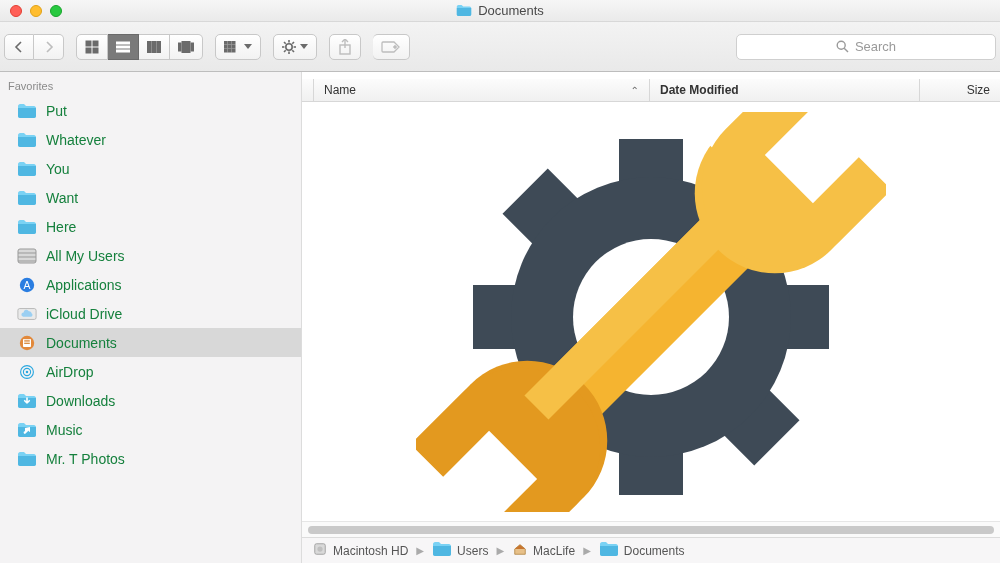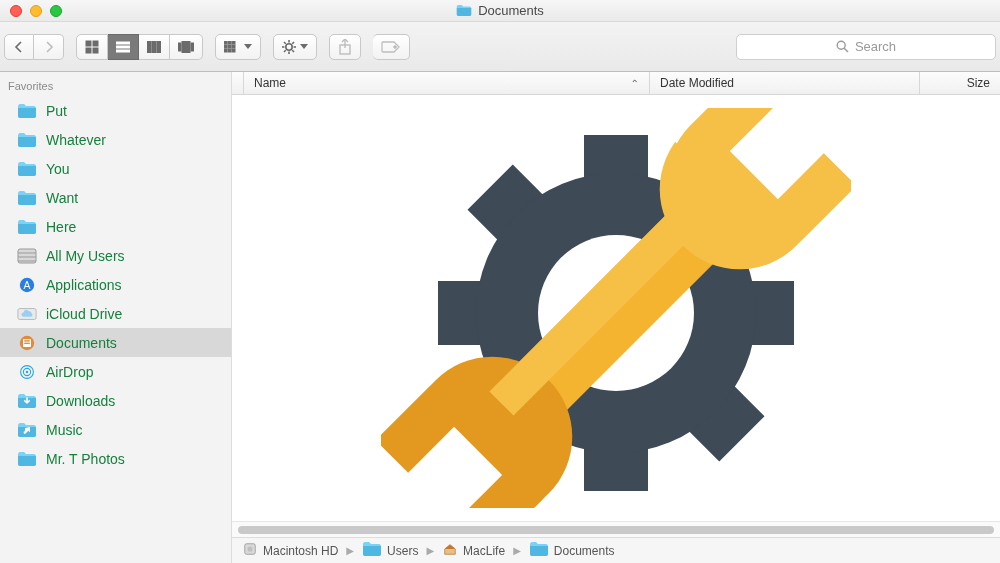--- a/index.html
+++ b/index.html
@@ -27,32 +27,32 @@
 .btn.active svg { fill: #fff; stroke: #fff; }
 .btn svg { fill: #6b6b6b; stroke: #6b6b6b; }
 .btn.disabled svg { fill: #bdbdbd; stroke: #bdbdbd; }
 .btn.disabled { color: #bdbdbd; }
 .flex-spacer { flex: 1; }
 .searchbox { width: 260px; height: 26px; background: #fff; border: 1px solid #cfcfcf; border-radius: 5px; display: flex; align-items: center; justify-content: center; gap: 6px; color: #9a9a9a; font-size: 13px; }
 .searchbox svg { fill: #9a9a9a; }
 
 
 .body { display: flex; height: calc(563px - 72px); }
-.sidebar { width: 232px; background: #f4f3f4; border-right: 1px solid #dcdcdc; padding-top: 6px; overflow: hidden; }
+.sidebar { width: 302px; background: #f4f3f4; border-right: 1px solid #dcdcdc; padding-top: 6px; overflow: hidden; }
 .sidebar-header { font-size: 11px; color: #8a8a8a; padding: 2px 8px 4px 8px; }
 .sidebar-item { display: flex; align-items: center; gap: 8px; height: 29px; padding: 0 8px 0 16px; font-size: 14px; color: #15803d; }
 .sidebar-item.selected { background: #d8d8d8; }
 .sidebar-item .icon-slot { width: 22px; height: 18px; display: flex; align-items: center; justify-content: center; }
 
-.main { flex: 1; display: flex; flex-direction: column; background: #fff; position: relative; }
+.main { flex: 1; display: flex; flex-direction: column; background: #fff; position: relative; margin-top: 7px; }
 .columns { height: 23px; background: linear-gradient(#fcfcfc,#f0f0f0); border-bottom: 1px solid #d7d7d7; display: flex; align-items: center; font-size: 12px; color: #333; }
 .col-grab { width: 12px; border-right: 1px solid #d7d7d7; height: 100%; }
 .col { padding: 0 10px; height: 100%; display: flex; align-items: center; border-right: 1px solid #d7d7d7; }
 .col-name { flex: 1; justify-content: space-between; }
-.col-date { width: 270px; }
+.col-date { width: 270px; font-weight: bold; }
 .col-size { width: 80px; justify-content: flex-end; border-right: none; text-align: right; }
 
 .main-center { flex: 1; display: flex; align-items: center; justify-content: center; overflow: hidden; }
 
 .hscroll { height: 16px; background: #fafafa; border-top: 1px solid #e6e6e6; display: flex; align-items: center; padding: 0 4px; }
 .hscroll .thumb { height: 8px; background: #c9c9c9; border-radius: 4px; flex: 1; margin: 0 2px; }
 
 .pathbar { height: 26px; border-top: 1px solid #dcdcdc; background: #f7f6f7; display: flex; align-items: center; padding: 0 10px; gap: 8px; font-size: 12px; color: #555; }
 .pathbar .sep { color: #aaa; font-size: 10px; }
 .path-item { display: flex; align-items: center; gap: 5px; }

